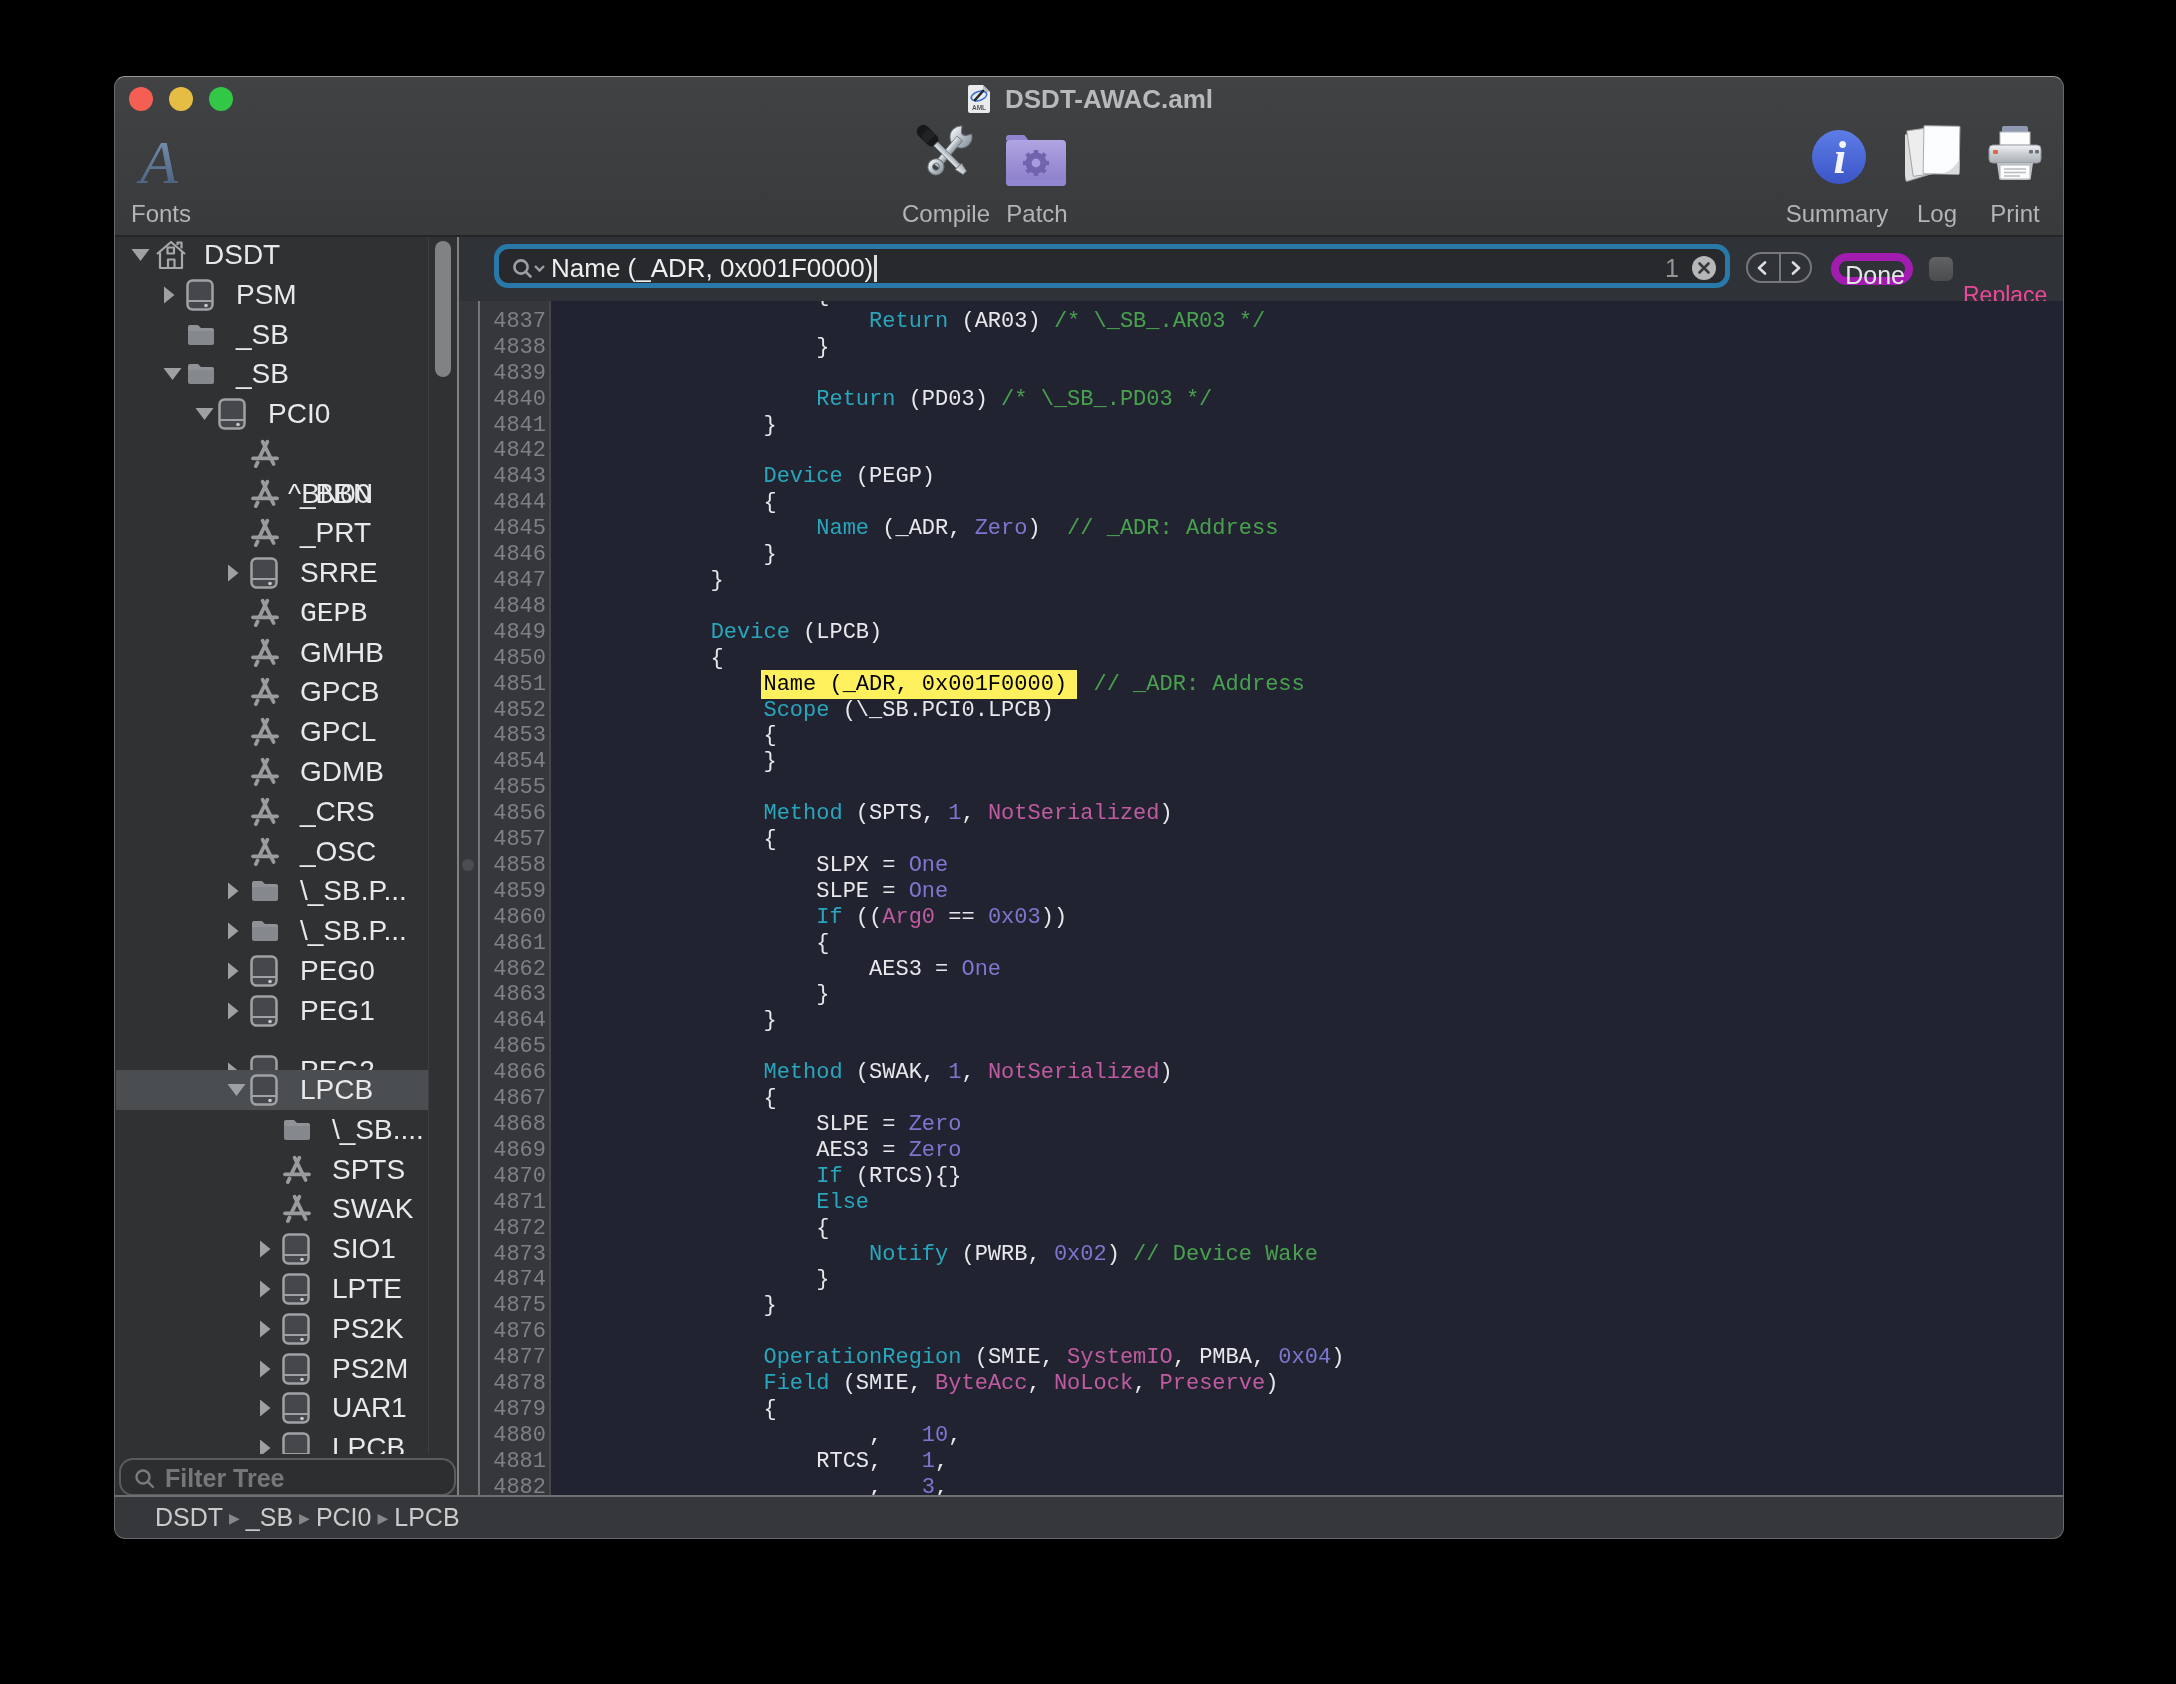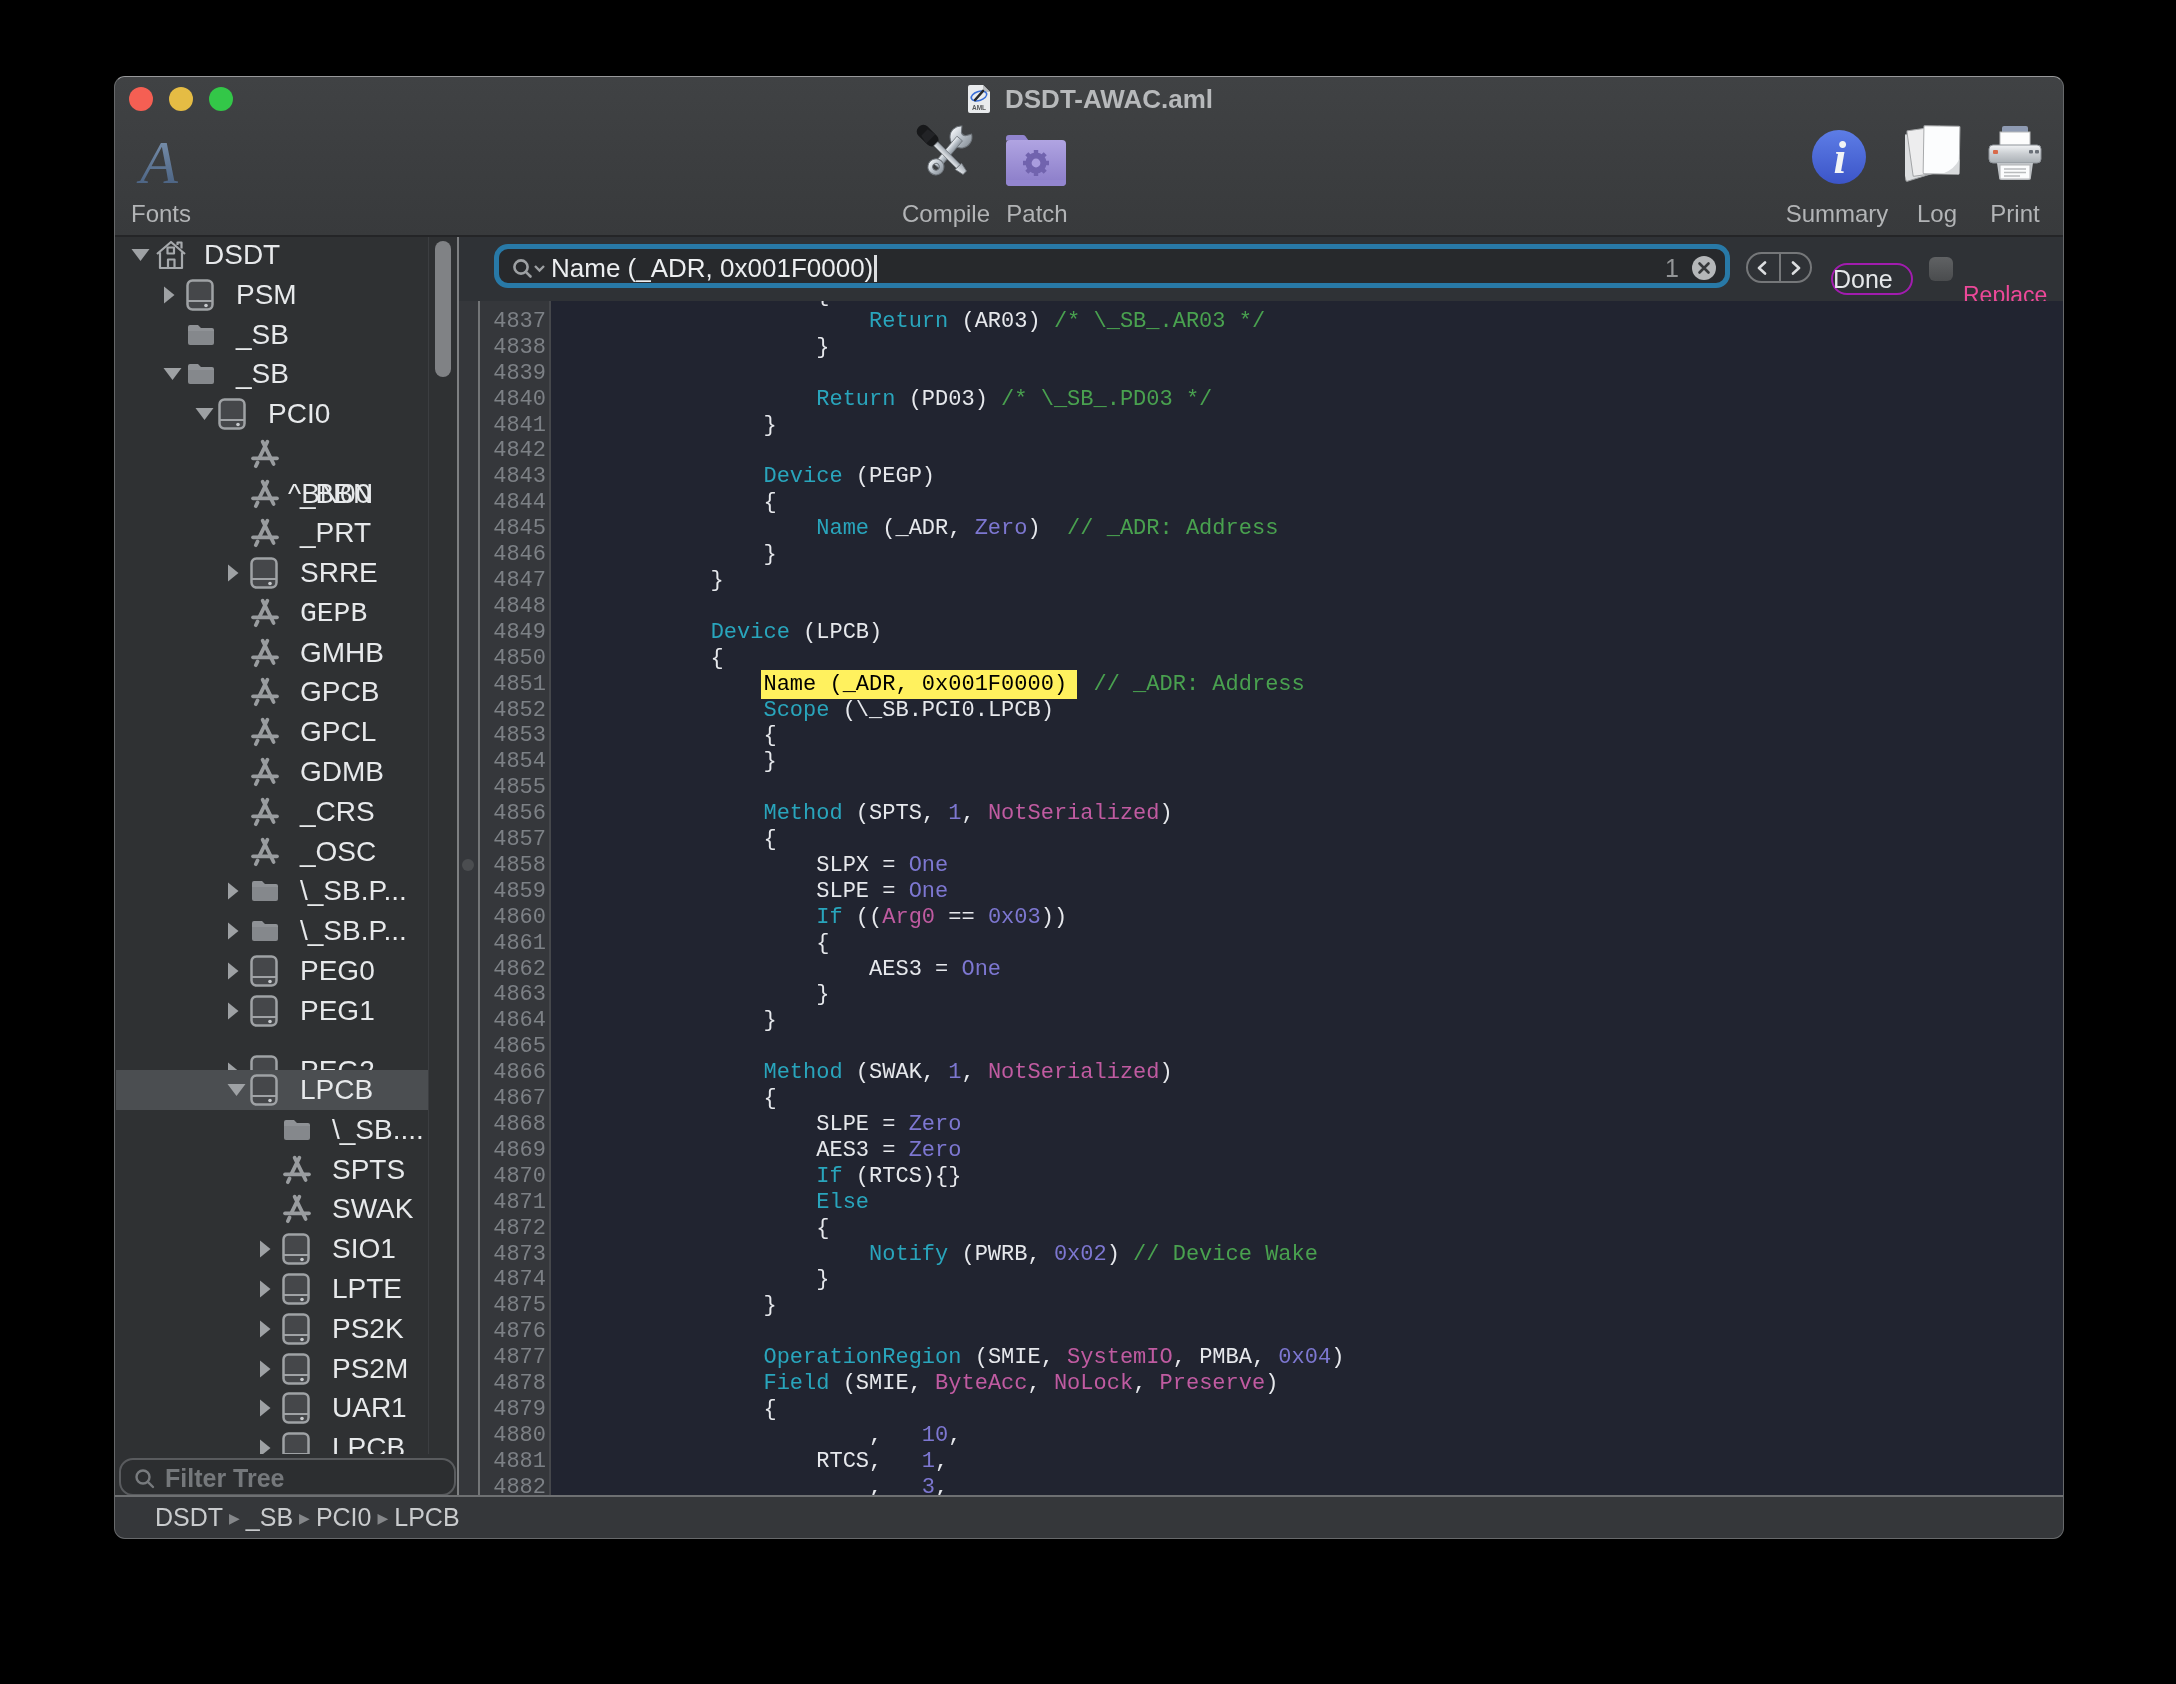--- a/index.html
+++ b/index.html
@@ -532,21 +532,21 @@
 </div>
 <div class="abs" style="left:1287px;top:15px;width:66px;height:31px;border:2px solid #757779;border-radius:16px;">
   <div class="abs" style="left:31px;top:0;width:2px;height:27px;background:#757779;"></div>
   <svg class="abs" style="left:8px;top:7px;" width="12" height="14" viewBox="0 0 12 14">
             <path d="M9,1.5 L3,7 L9,12.5" fill="none" stroke="#dcdee0" stroke-width="2.6" stroke-linejoin="round" stroke-linecap="round"></path>
           </svg>
   <svg class="abs" style="left:42px;top:7px;" width="12" height="14" viewBox="0 0 12 14">
             <path d="M3,1.5 L9,7 L3,12.5" fill="none" stroke="#dcdee0" stroke-width="2.6" stroke-linejoin="round" stroke-linecap="round"></path>
           </svg>
 </div>
-<div class="abs" style="left:1372px;top:26px;width:82px;height:32px;border:2px solid #a21caf;border-radius:16px;text-align:left;font-size:25px;line-height:28px;color:#e5e7e9;">Done</div>
+<div class="abs" style="left:1372px;top:16px;width:82px;height:32px;border:8px solid #a21caf;border-radius:16px;text-align:right;font-size:25px;line-height:28px;color:#e5e7e9;">Done</div>
 <div class="abs" style="left:1470px;top:20px;width:24px;height:24px;border-radius:6px;background:linear-gradient(#606264,#4a4c4e);"></div>
 <div class="abs lbl" style="left:1504px;top:15px;height:30px;line-height:30px;font-size:23px;color:#ec4899;margin-top:28px;">Replace</div>
 </div>
     <div class="coderegion" id="coderegion">
 <div class="abs" style="left:0;top:0;width:19px;height:1194px;background:#35373b;"></div>
 <div class="abs" style="left:19px;top:0;width:2px;height:1194px;background:#737577;"></div>
 <div class="abs" style="left:21px;top:0;width:69px;height:1194px;background:#35373b;"></div>
 <div class="abs" style="left:90px;top:0;width:2px;height:1194px;background:#45474b;"></div>
 <div class="abs" style="left:3px;top:558px;width:12px;height:12px;border-radius:50%;background:#4b4d50;"></div>
 <pre class="gutter">4836

